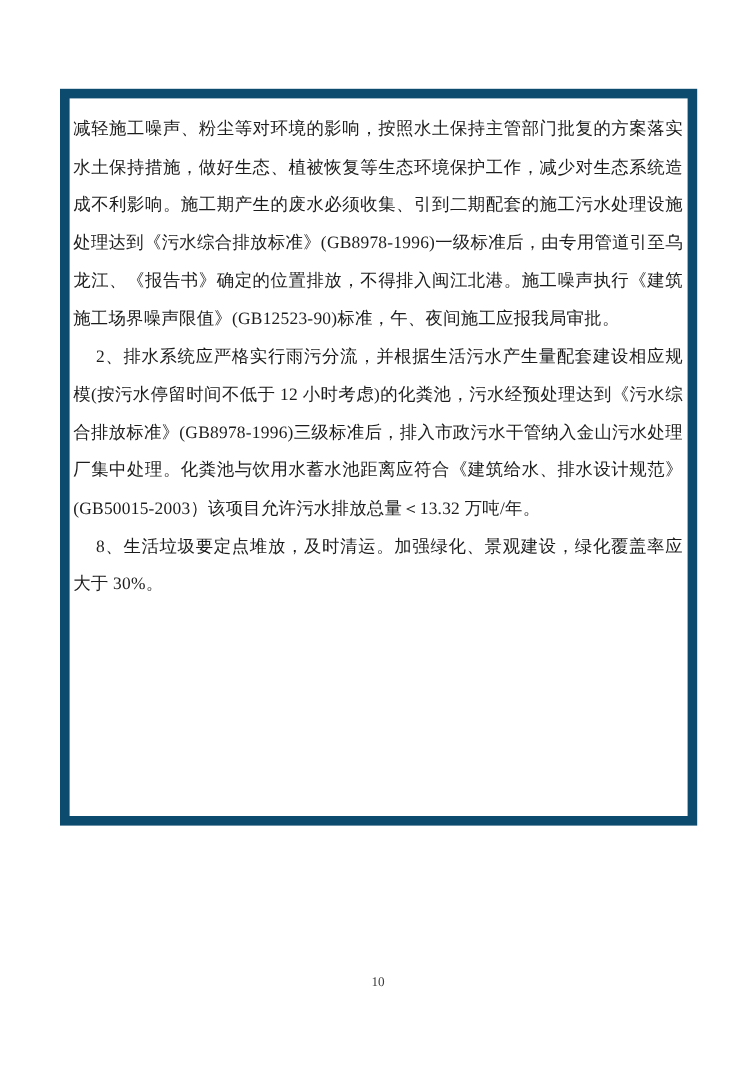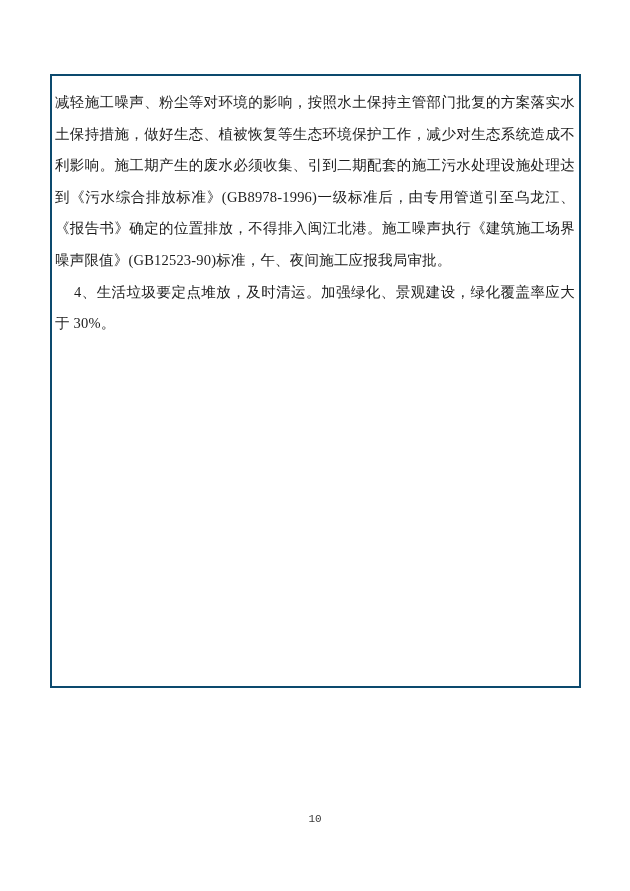--- a/index.html
+++ b/index.html
@@ -15,21 +15,21 @@
     overflow: hidden;
     font-family: "Liberation Serif", "DejaVu Serif", serif;
   }
   .doc-box {
     position: absolute;
     left: 50px;
     top: 74px;
     width: 531px;
     height: 614px;
     box-sizing: border-box;
-    border: 2px solid #0c4a6e;
+    border: 8px solid #0c4a6e;
     padding: 11px 4px 0 3px;
     background: #ffffff;
   }
   .para {
     margin: 0;
     font-size: 14.5px;
     line-height: 31.6px;
     color: #1c1c1c;
     text-align: justify;
     text-justify: inter-ideograph;
@@ -40,27 +40,28 @@
     text-indent: 19px;
   }
   .page-number {
     position: absolute;
     left: 0;
     right: 0;
     top: 813px;
     text-align: center;
     font-size: 11px;
     color: #3a3a3a;
-    font-family: Liberation Mono, monospace;
+    font-family: Liberation Serif, serif;
   }
 </style>
 </head>
 <body>
 
 <div class="page">
   <div class="doc-box">
     <div id="paragraphs">
         <p class="para">减轻施工噪声、粉尘等对环境的影响，按照水土保持主管部门批复的方案落实水土保持措施，做好生态、植被恢复等生态环境保护工作，减少对生态系统造成不利影响。施工期产生的废水必须收集、引到二期配套的施工污水处理设施处理达到《污水综合排放标准》(GB8978-1996)一级标准后，由专用管道引至乌龙江、《报告书》确定的位置排放，不得排入闽江北港。施工噪声执行《建筑施工场界噪声限值》(GB12523-90)标准，午、夜间施工应报我局审批。</p>
-        <p class="para indented">4、生活垃圾要定点堆放，及时清运。加强绿化、景观建设，绿化覆盖率应大于 30%。</p>
+        <p class="para indented">2、排水系统应严格实行雨污分流，并根据生活污水产生量配套建设相应规模(按污水停留时间不低于 12 小时考虑)的化粪池，污水经预处理达到《污水综合排放标准》(GB8978-1996)三级标准后，排入市政污水干管纳入金山污水处理厂集中处理。化粪池与饮用水蓄水池距离应符合《建筑给水、排水设计规范》(GB50015-2003）该项目允许污水排放总量＜13.32 万吨/年。</p>
+        <p class="para indented">8、生活垃圾要定点堆放，及时清运。加强绿化、景观建设，绿化覆盖率应大于 30%。</p>
       </div>
   </div>
   <div class="page-number">10</div>
 </div>
 
 </body></html>

